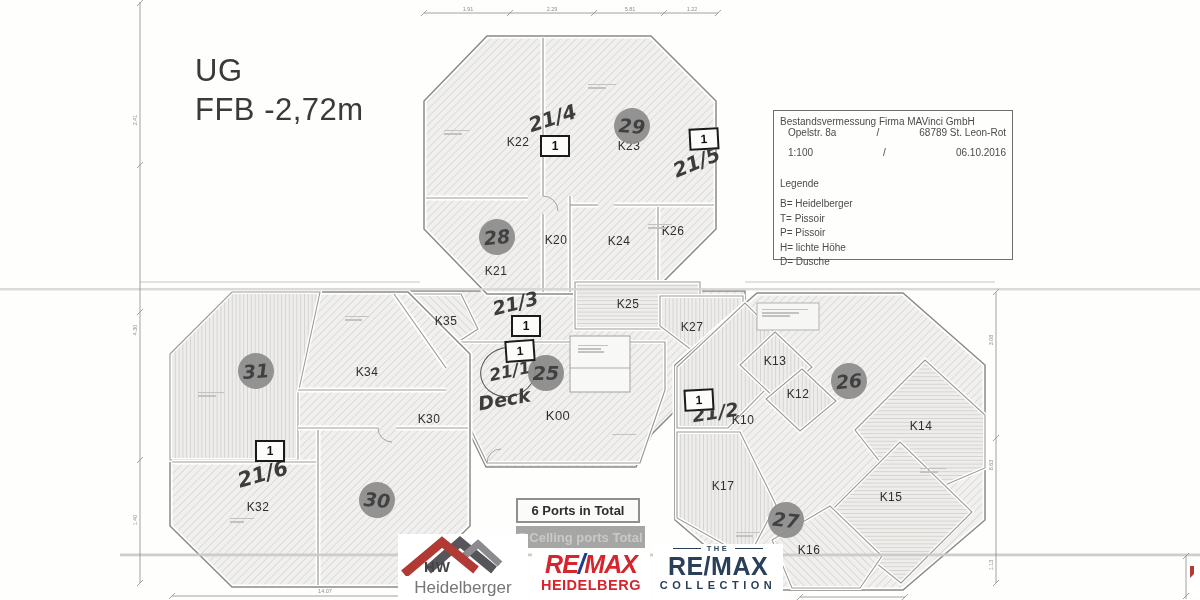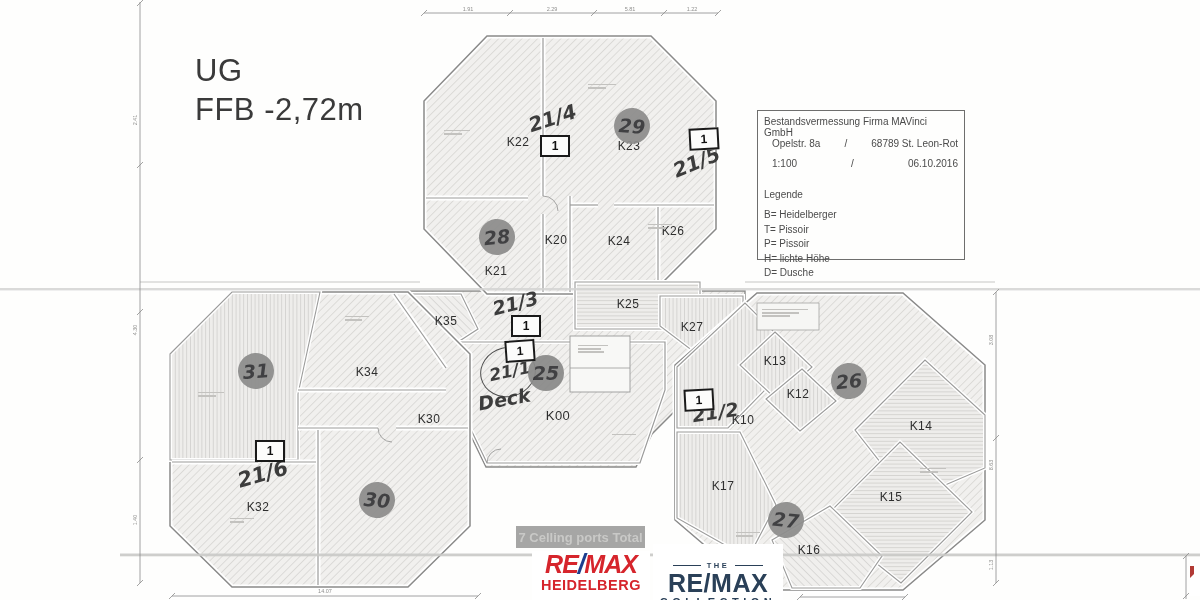--- a/index.html
+++ b/index.html
@@ -16,21 +16,21 @@
       display:flex;align-items:center;justify-content:center;
       font:700 12px "Liberation Sans",sans-serif;color:#111;}
   .smu{position:absolute;}
   .smu i{display:block;height:1.5px;background:#c3c2bf;margin:1.8px 0;}
   .dim{position:absolute;font:5.5px "Liberation Sans",sans-serif;color:#8f8f8e;
        transform:translate(-50%,-50%);white-space:nowrap;}
   .dimv{position:absolute;font:5.5px "Liberation Sans",sans-serif;color:#8f8f8e;
        transform:translate(-50%,-50%) rotate(-90deg);white-space:nowrap;}
   #plan-title{position:absolute;left:195px;top:52px;font-size:31px;line-height:1.25;
        color:#3a3a3a;letter-spacing:.5px;}
-  #title-block{position:absolute;left:757px;top:110px;width:208px;height:150px;
+  #title-block{position:absolute;left:773px;top:110px;width:240px;height:150px;
        border:1.5px solid #6e6e6d;color:#4b4b4b;font-size:10px;padding:5px 6px;box-sizing:border-box;}
   #title-block .row{display:flex;justify-content:space-between;white-space:nowrap;margin-left:8px;}
   #title-block .lg{margin-top:2px;line-height:12.5px;}
   .portbox1{position:absolute;left:516px;top:498px;width:120px;height:21px;background:#fbfbfa;
        border:2px solid #8f8f8e;display:flex;align-items:center;justify-content:center;
        font:700 13px "Liberation Sans",sans-serif;color:#2e2e2e;}
   .portbox2{position:absolute;left:516px;top:526px;width:129px;height:22px;background:#a6a6a5;
        display:flex;align-items:center;justify-content:center;
        font:700 13px "Liberation Sans",sans-serif;color:#c9c9c7;}
   .logo{position:absolute;background:#ffffff;}
@@ -39,21 +39,21 @@
        color:#434347;letter-spacing:1px;}
   #logo-hw .nm{position:absolute;left:0;right:0;top:44px;font:400 17px "Liberation Sans",sans-serif;
        color:#767675;}
   #logo-rx{left:532px;top:551px;width:118px;height:49px;text-align:center;}
   #logo-rx .brand{font:800 25px "Liberation Sans",sans-serif;color:#d6252c;letter-spacing:-1px;
        font-style:italic;line-height:26px;}
   #logo-rx .brand .sl{color:#1c3e8e;font-size:27px;}
   #logo-rx .city{font:800 14.5px "Liberation Sans",sans-serif;color:#d6252c;letter-spacing:.5px;}
   #logo-col{left:653px;top:544px;width:130px;height:56px;text-align:center;color:#2a4058;}
   #logo-col .the{display:flex;align-items:center;justify-content:center;gap:6px;
-       font:600 7.5px "Liberation Sans",sans-serif;letter-spacing:2.5px;margin-top:17px;}
+       font:600 7.5px "Liberation Sans",sans-serif;letter-spacing:2.5px;}
   #logo-col .the:before,#logo-col .the:after{content:"";width:28px;height:1.5px;background:#2a4058;}
   #logo-col .brand{font:800 25px "Liberation Sans",sans-serif;letter-spacing:.5px;line-height:26px;}
   #logo-col .nm{font:600 11px "Liberation Sans",sans-serif;letter-spacing:4.5px;}
   .ell{position:absolute;border:1.6px solid #4e4e4e;border-radius:50%;}
 </style>
 </head>
 <body>
 
 <div id="stage">
 
@@ -348,24 +348,36 @@
   <span class="dim" style="left:630px;top:9px">5.81</span>
   <span class="dim" style="left:692px;top:9px">1.22</span>
   <span class="dimv" style="left:135px;top:120px">2.41</span>
   <span class="dimv" style="left:135px;top:330px">4.30</span>
   <span class="dimv" style="left:135px;top:520px">1.40</span>
   <span class="dimv" style="left:991px;top:340px">3.08</span>
   <span class="dimv" style="left:991px;top:465px">8.63</span>
   <span class="dimv" style="left:991px;top:565px">1.13</span>
   <span class="dim" style="left:325px;top:591px">14.07</span>
 
+  <div class="portbox1">
+    <span>6 Ports in Total</span>
+  </div>
   <div class="portbox2">
     <span>7 Celling ports Total</span>
   </div>
 
+  <div class="logo" id="logo-hw">
+    <svg width="130" height="42" viewBox="0 0 130 42">
+      <path d="M30,36 L62,8 L96,36" fill="none" stroke="#55555a" stroke-width="9" stroke-linejoin="miter"></path>
+      <path d="M64,24 L80,10 L102,30" fill="none" stroke="#8b8b8f" stroke-width="7"></path>
+      <path d="M6,40 L44,8 L78,36" fill="none" stroke="#b23a35" stroke-width="9"></path>
+    </svg>
+    <span class="init">HW</span>
+    <div class="nm">Heidelberger</div>
+  </div>
 
   <div class="logo" id="logo-rx">
     <div class="brand"><span>RE</span><span class="sl">/</span><span>MAX</span></div>
     <div class="city">HEIDELBERG</div>
   </div>
 
   <div class="logo" id="logo-col">
     <div class="the">THE</div>
     <div class="brand">RE/MAX</div>
     <div class="nm">COLLECTION</div>

